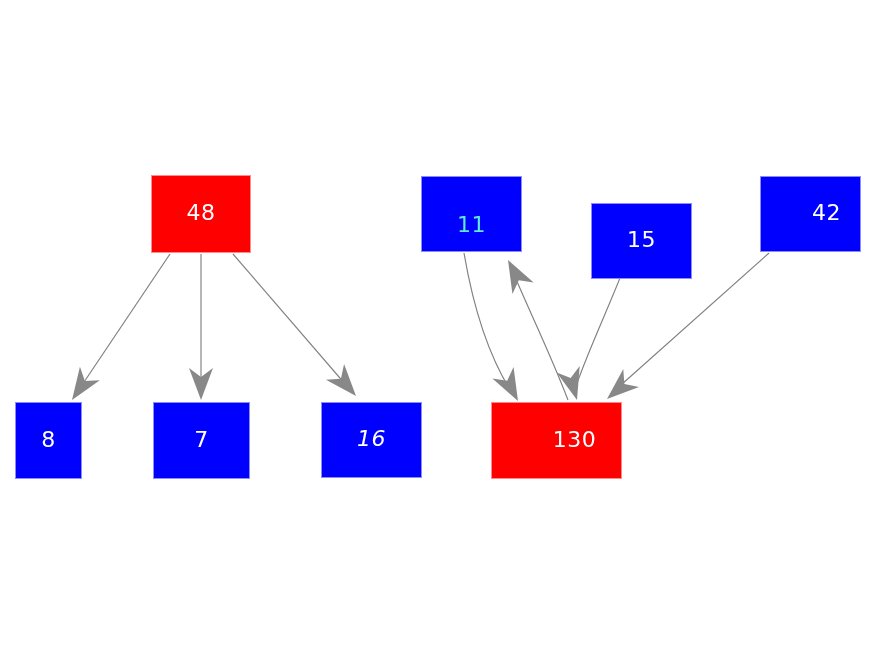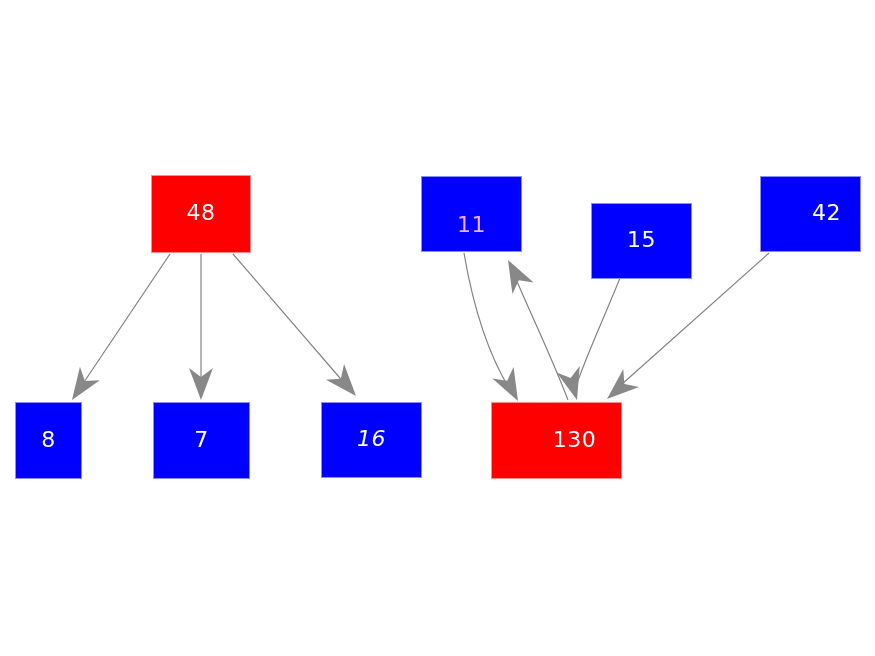--- a/index.html
+++ b/index.html
@@ -93,21 +93,21 @@
       <div class="node" style="left: 15px; top: 402px; width: 67px; height: 77px; background: rgb(0, 0, 255);">
         <span class="node-label" style="color: rgb(255, 255, 255);">8</span>
       </div>
       <div class="node" style="left: 153px; top: 402px; width: 97px; height: 77px; background: rgb(0, 0, 255);">
         <span class="node-label" style="color: rgb(255, 255, 255);">7</span>
       </div>
       <div class="node" style="left: 321px; top: 402px; width: 101px; height: 76px; background: rgb(0, 0, 255); font-style: italic;">
         <span class="node-label" style="color: rgb(255, 255, 255);">16</span>
       </div>
       <div class="node" style="left: 421px; top: 176px; width: 101px; height: 76px; background: rgb(0, 0, 255);">
-        <span class="node-label" style="color: #f0abfc; margin-top: 24px;">11</span>
+        <span class="node-label" style="color: #5eead4; margin-top: 24px;">11</span>
       </div>
       <div class="node" style="left: 591px; top: 176px; width: 101px; height: 76px; background: rgb(0, 0, 255); margin-top: 27px;">
         <span class="node-label" style="color: rgb(255, 255, 255);">15</span>
       </div>
       <div class="node" style="left: 760px; top: 176px; width: 101px; height: 76px; background: rgb(0, 0, 255); padding-left: 32px;">
         <span class="node-label" style="color: rgb(255, 255, 255);">42</span>
       </div>
       <div class="node" style="left: 491px; top: 402px; width: 131px; height: 77px; background: rgb(255, 0, 0); padding-left: 36px;">
         <span class="node-label" style="color: rgb(255, 255, 255);">130</span>
       </div>

